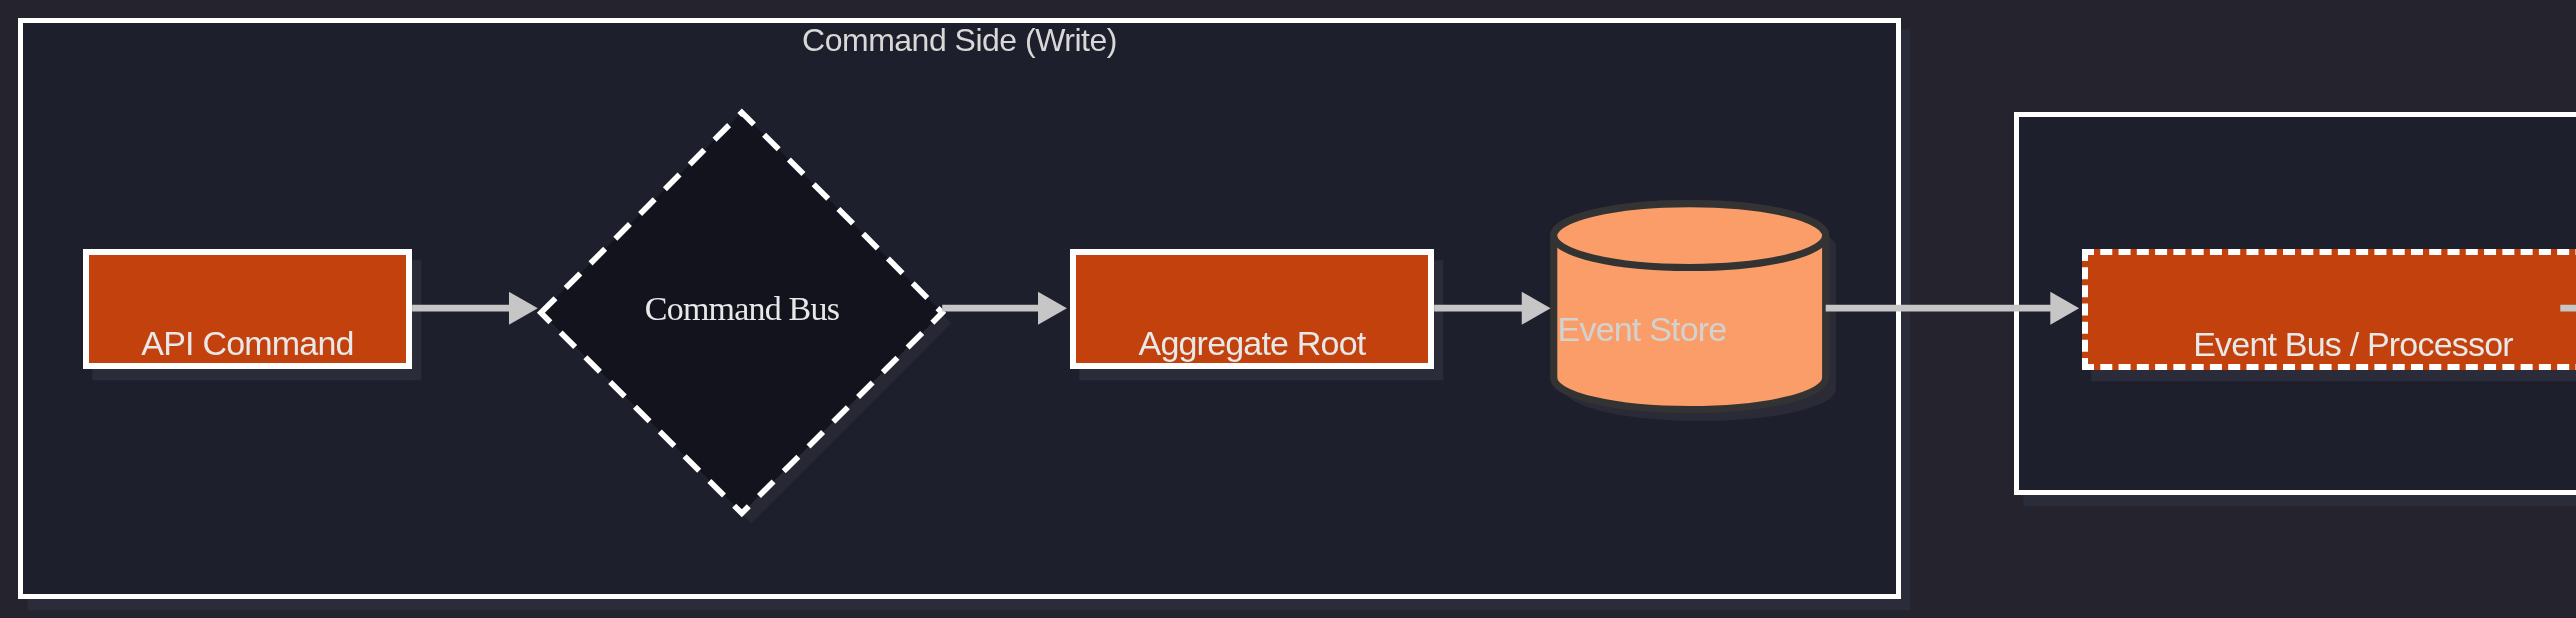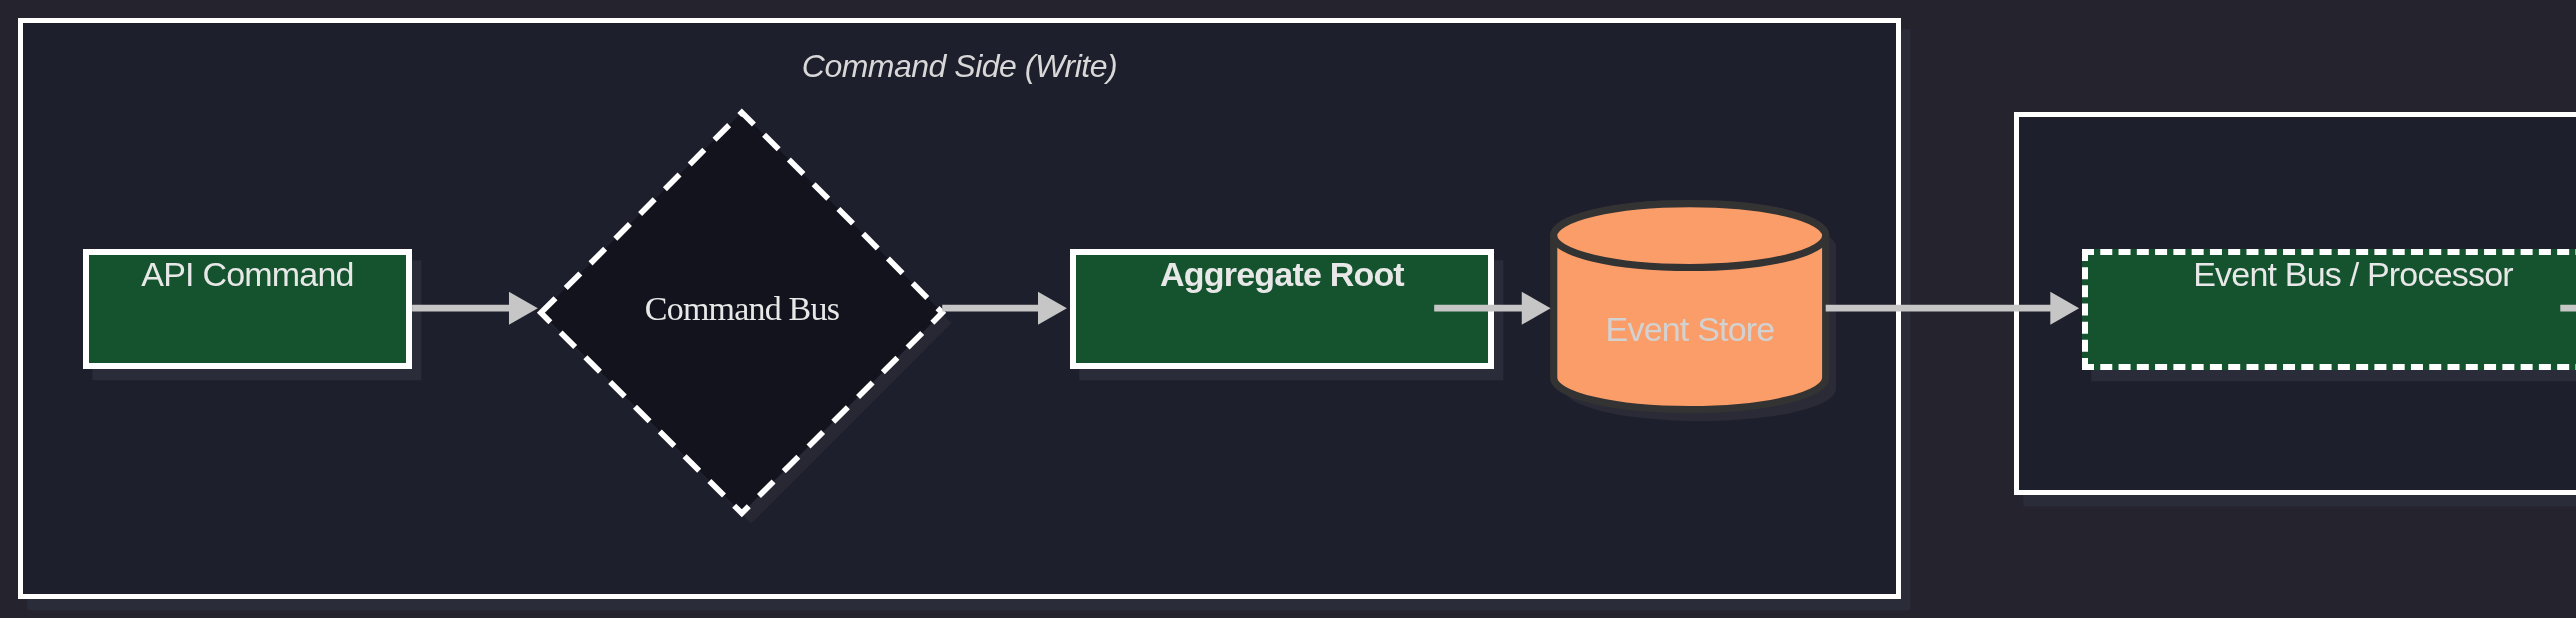--- a/index.html
+++ b/index.html
@@ -22,26 +22,26 @@
     width: 100%;
     text-align: center;
     color: #d8d8d8;
     font-size: 32px;
     line-height: 1.1;
     letter-spacing: -0.5px;
   }
   #shapes-layer { position: absolute; left: 0; top: 0; z-index: 2; pointer-events: none; }
   .node {
     position: absolute;
-    background: #14532d;
+    background: #c2410c;
     border: 6.2px solid #ffffff;
     box-shadow: 9.3px 11.3px 0 0 #2b2c39;
     box-sizing: border-box;
     display: flex;
-    align-items: flex-start;
+    align-items: flex-end;
     justify-content: center;
     z-index: 3;
   }
   .node.dashed { border-style: dashed; }
   .node-label, .shape-label {
     color: #e8e8e8;
     font-size: 34px;
     letter-spacing: -0.8px;
     white-space: nowrap;
   }
@@ -52,21 +52,21 @@
     justify-content: center;
     z-index: 4;
   }
   .cyl-label { color: #d2d2d2; }
   #arrows-layer { position: absolute; left: 0; top: 0; z-index: 5; pointer-events: none; }
 </style>
 </head>
 <body>
 
 <div class="container" style="left:18px; top:18px; width:1883px; height:581px;">
-  <div class="container-title" style="margin-top:26px;font-style:italic;">Command Side (Write)</div>
+  <div class="container-title" style="margin-top:0;">Command Side (Write)</div>
 </div>
 
 <div class="container" style="left:2014px; top:112px; width:1988px; height:383px;">
   <div class="container-title" style="margin-top:8.2px;">Query Side (Read)</div>
 </div>
 
 <svg id="shapes-layer" width="4029" height="619" viewBox="0 0 7821 1201">
 
   <polygon points="1068,627 1458,238 1847,627 1458,1016" fill="#272834"></polygon>
   <polygon points="1050,607 1440,218 1829,607 1440,996" fill="#12131d" stroke="#ffffff" stroke-width="11" stroke-dasharray="40 28"></polygon>
@@ -87,33 +87,33 @@
   <g stroke="#333333" stroke-width="14" fill="#6c9bf8">
     <path d="M 6280 456 A 311.5 64 0 0 1 6903 456 L 6903 731 A 311.5 64 0 0 1 6280 731 Z"></path>
     <ellipse cx="6591.5" cy="456" rx="311.5" ry="64"></ellipse>
   </g>
 </svg>
 
 <div class="node" style="left:83px; top:249px; width:329px; height:120px;">
   <span class="node-label">API Command</span>
 </div>
 
-<div class="node" style="left:1070px; top:249px; width:424px; height:120px;font-weight:bold;">
+<div class="node" style="left:1070px; top:249px; width:364px; height:120px;">
   <span class="node-label">Aggregate Root</span>
 </div>
 
 <div class="node dashed" style="left:2082px; top:249px; width:542px; height:121px;">
   <span class="node-label">Event Bus / Processor</span>
 </div>
 
 <div class="shape-label-box" style="left:536px; top:287px; width:412px; height:43px;font-family:Liberation Serif, serif;">
   <span class="shape-label">Command Bus</span>
 </div>
 
-<div class="shape-label-box" style="left:1554px; top:308px; width:272px; height:43px;text-align:right;">
+<div class="shape-label-box" style="left:1506px; top:308px; width:272px; height:43px;text-align:right;">
   <span class="shape-label cyl-label">Event Store</span>
 </div>
 
 <svg id="arrows-layer" width="4029" height="619" viewBox="0 0 7821 1201" stroke="#c6c6c6" fill="#c6c6c6">
   <g>
     <line x1="800" y1="598" x2="1000" y2="598" stroke-width="13"></line>
     <polygon points="1044,598 988,566 988,630" stroke="none"></polygon>
   </g>
   <g>
     <line x1="1829" y1="598" x2="2027" y2="598" stroke-width="13"></line>

